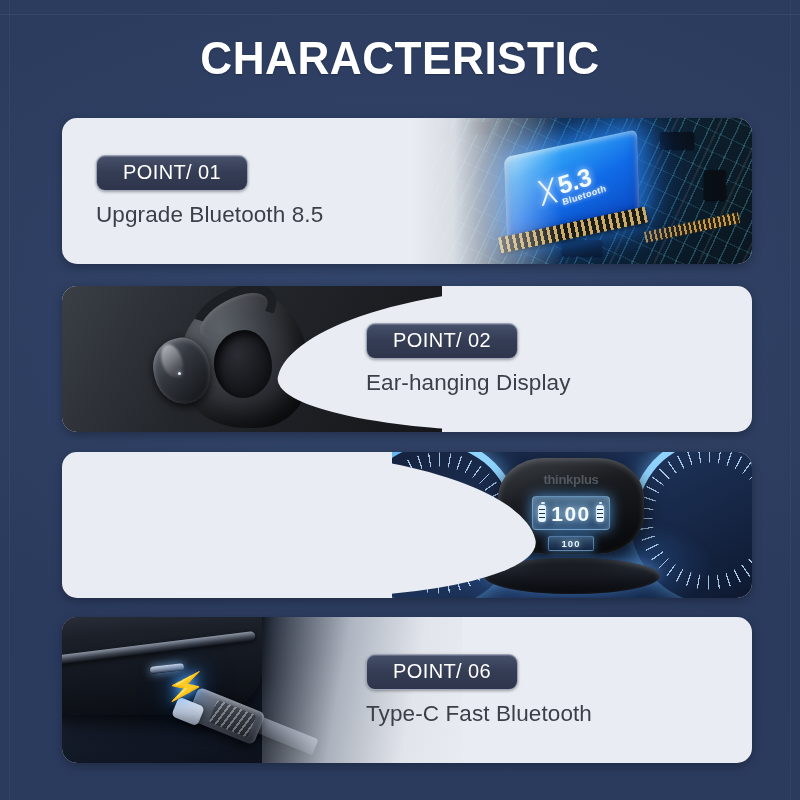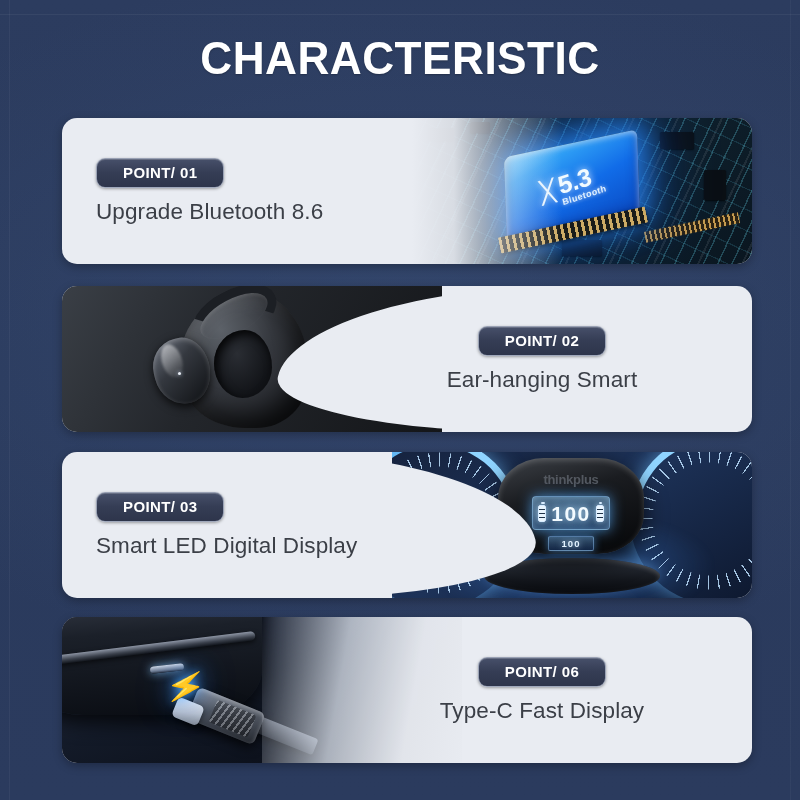--- a/index.html
+++ b/index.html
@@ -60,28 +60,28 @@
   .photo.left  { left:0; }
 
   
   .textside {
     position:absolute; top:0; height:146px; width:420px;
     display:flex; flex-direction:column; justify-content:center;
     padding:0 34px;
     z-index:4;
   }
   .textside.left  { left:0;  align-items:flex-start; }
-  .textside.right { right:0; align-items:center; }
+  .textside.right { right:0; align-items:flex-start; }
 
   .badge {
     display:inline-block;
     background:linear-gradient(180deg,#47506a 0%, #353d55 48%, #2e354b 100%);
     color:#ffffff;
-    font-size:15px;
-    font-weight:700;
+    font-size:20px;
+    font-weight:400;
     letter-spacing:0.4px;
     padding:5px 26px 6px 26px;
     border-radius:9px;
     border:1.3px solid rgba(190,198,215,0.75);
     box-shadow:0 1px 3px rgba(0,0,0,0.35), inset 0 1px 0 rgba(255,255,255,0.18);
     margin-bottom:11px;
     white-space:nowrap;
   }
   .caption {
     color:#3b3f47;
@@ -340,39 +340,39 @@
               <span class="chip-brand">Bluetooth</span>
             </span>
           </div>
         </div>
         <div class="chip-pins"></div>
       </div>
       <div class="fade toleft"></div>
     </div>
     <div class="textside left">
       <span class="badge">POINT/ 01</span>
-      <span class="caption">Upgrade Bluetooth 8.6</span>
+      <span class="caption">Upgrade Bluetooth 8.5</span>
     </div>
   </div>
 
   <div class="card c2">
     <div class="photo left" style="width:380px;">
       <div class="earscene">
         <div class="ear-shape"></div>
         <div class="ear-canal"></div>
         <div class="ear-hook"></div>
         <div class="bud"></div>
         <div class="bud-gloss"></div>
         <div class="bud-dot"></div>
       </div>
       <div class="curve-sweep-r"></div>
     </div>
     <div class="textside right">
       <span class="badge">POINT/ 02</span>
-      <span class="caption">Ear-hanging Smart</span>
+      <span class="caption">Ear-hanging Display</span>
     </div>
   </div>
 
   <div class="card c3">
     <div class="photo right" style="width:360px;">
       <div class="ledscene">
         <div class="glow-pool"></div>
         <div class="arc l"></div>
         <div class="arc r"></div>
         <div class="ticks l"></div>
@@ -383,40 +383,36 @@
           <div class="led">
             <span class="batt"></span>
             <span class="led-num">100</span>
             <span class="batt"></span>
           </div>
           <div class="led-sub">100</div>
         </div>
       </div>
       <div class="curve-sweep-l"></div>
     </div>
-    <div class="textside left">
-      <span class="badge">POINT/ 03</span>
-      <span class="caption">Smart LED Digital Display</span>
-    </div>
   </div>
 
   <div class="card c4">
     <div class="photo left" style="width:400px;">
       <div class="usbscene">
         <div class="device-body"></div>
         <div class="device-lip"></div>
         <div class="port"></div>
         <div class="bolt">⚡</div>
         <div class="cable"></div>
         <div class="plug">
           <div class="plug-ridges"></div>
         </div>
         <div class="plug-tip"></div>
       </div>
       <div class="sheen"></div>
     </div>
     <div class="textside right">
       <span class="badge">POINT/ 06</span>
-      <span class="caption">Type-C Fast Display</span>
+      <span class="caption">Type-C Fast Bluetooth</span>
     </div>
   </div>
 
 </div>
 
 </body></html>

